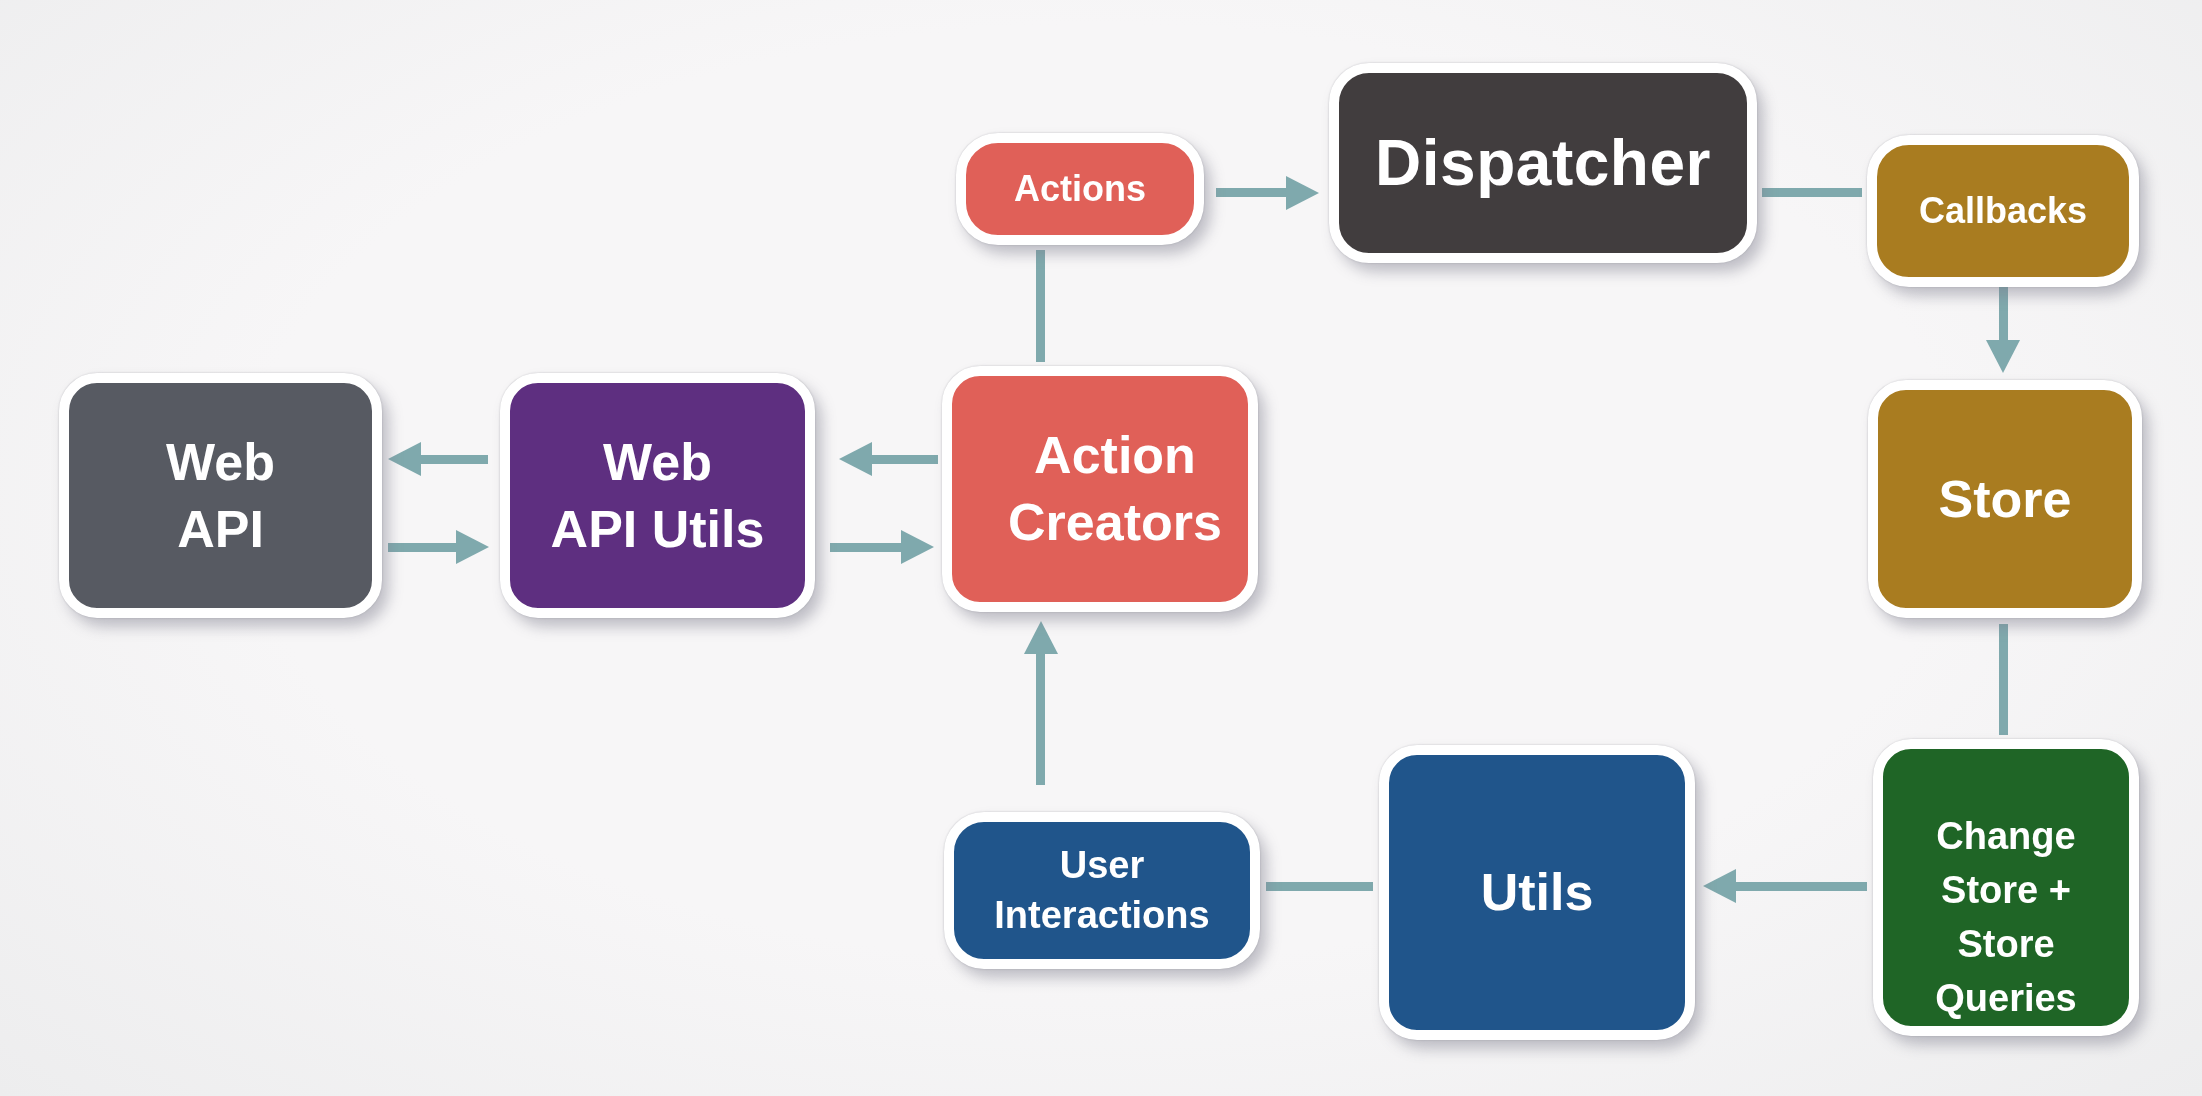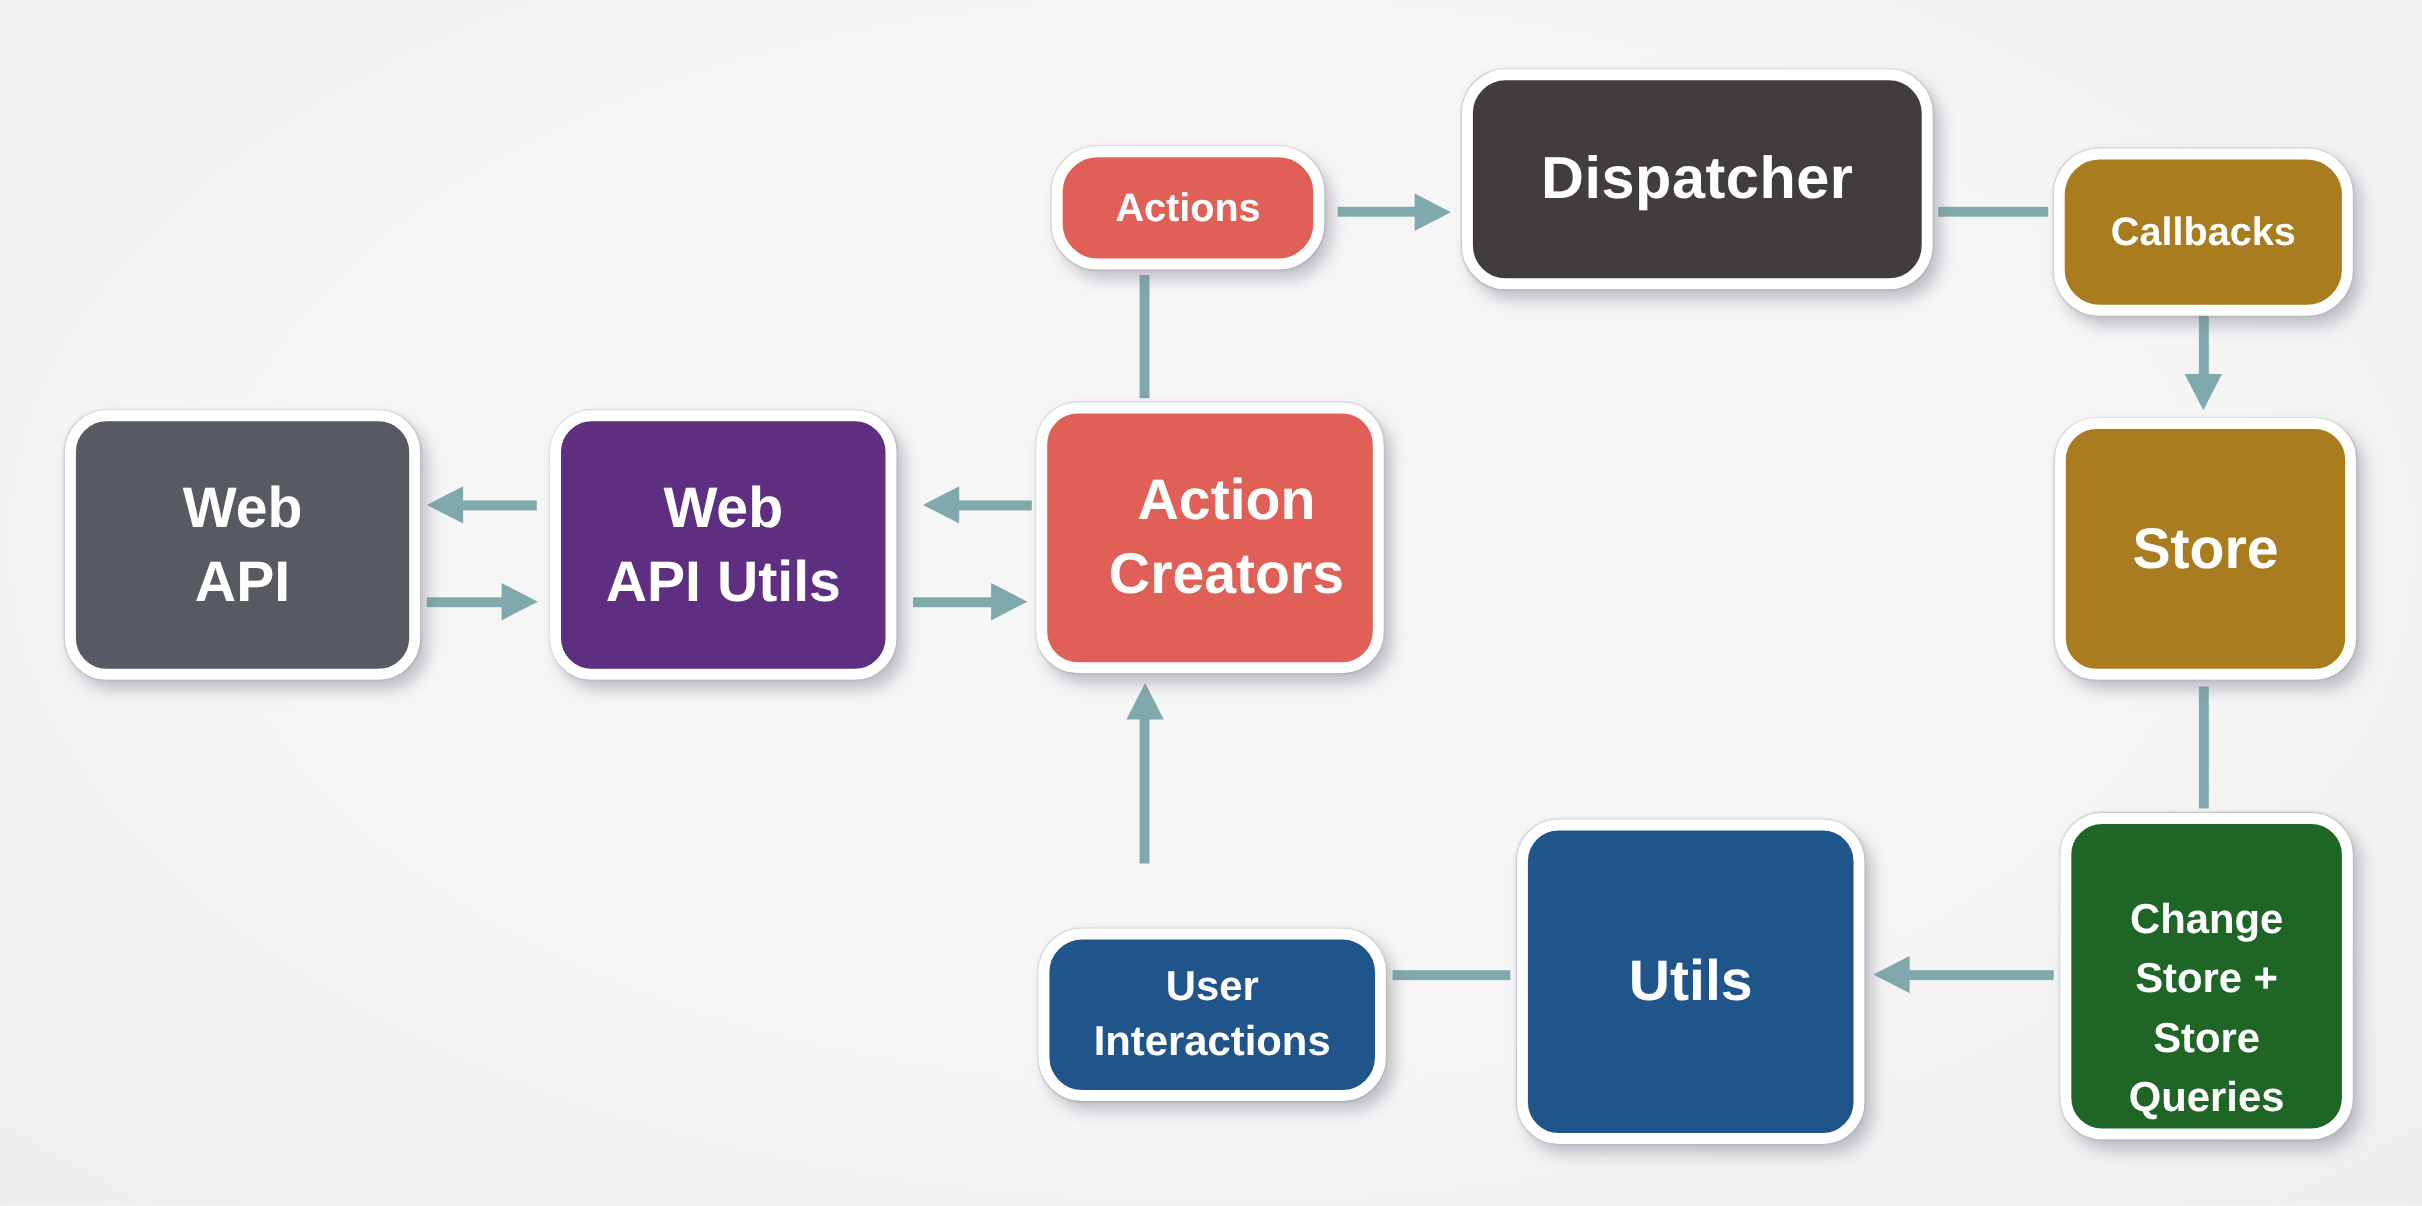--- a/index.html
+++ b/index.html
@@ -23,21 +23,21 @@
     justify-content:center;
     align-items:center;
     color:#ffffff;
     font-weight:700;
     text-align:center;
     box-shadow:0 0 2px rgba(110,110,120,.4), 7px 9px 14px rgba(125,125,140,.45);
   }
   .r-big{border-radius:38px;}
   .r-med{border-radius:40px;}
   .r-pill{border-radius:42px;align-items:center;}
-  .t-dispatcher{font-size:54px;line-height:1.1;letter-spacing:.5px;}
+  .t-dispatcher{font-size:64px;line-height:1.1;letter-spacing:.5px;}
   .t-big{font-size:52px;line-height:1.28;}
   .t-small{font-size:36px;line-height:1.15;}
   .t-user{font-size:38px;line-height:1.3;}
   .t-change{font-size:38px;line-height:1.42;}
   
   .h-line,.v-line{position:absolute;background:var(--arrow,#7fa9ad);}
   .h-line{height:9px;}
   .v-line{width:9px;}
   .head{position:absolute;width:0;height:0;}
   .head.right{border-top:17px solid transparent;border-bottom:17px solid transparent;border-left:33px solid var(--arrow,#7fa9ad);}
@@ -117,18 +117,18 @@
     <div>Change</div>
     <div>Store +</div>
     <div>Store</div>
     <div>Queries</div>
   </div>
 
   <div class="node r-big t-big" style="left: 1379px; top: 745px; width: 316px; height: 295px; background-color: rgb(32, 85, 139);">
     <div>Utils</div>
   </div>
 
-  <div class="node r-med t-user" style="left: 944px; top: 812px; width: 316px; height: 157px; background-color: rgb(32, 85, 139); margin-top: 32px;">
+  <div class="node r-med t-user" style="left: 944px; top: 812px; width: 316px; height: 157px; background-color: rgb(32, 85, 139);">
     <div>User</div>
     <div>Interactions</div>
   </div>
 
 </div>
 
 </body></html>

